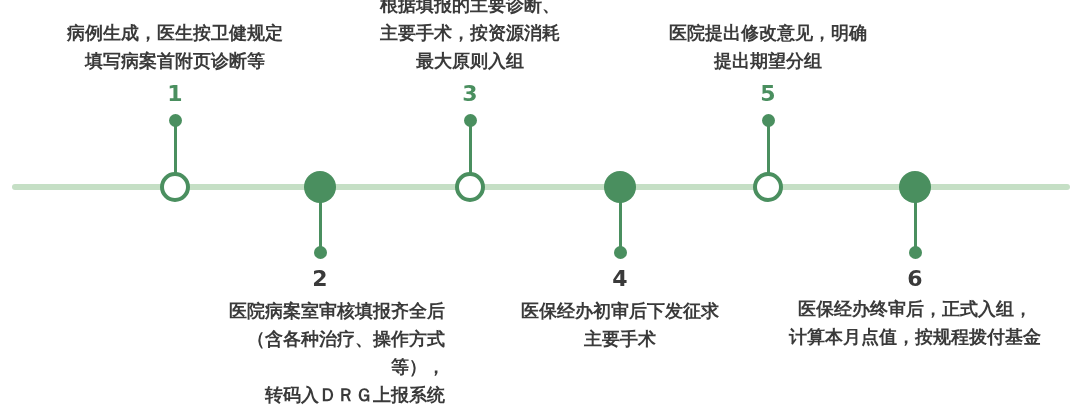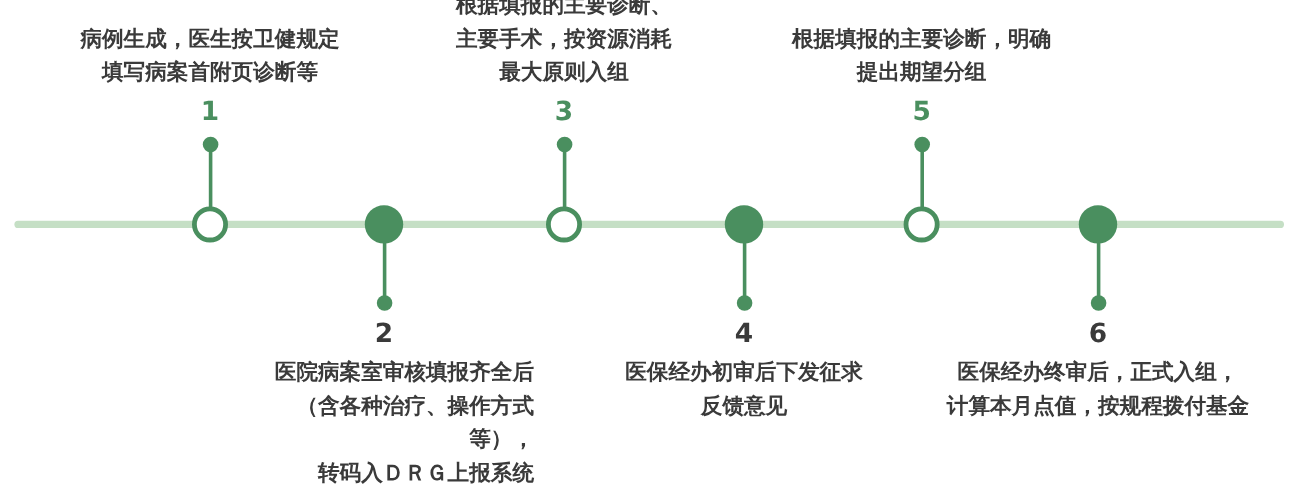--- a/index.html
+++ b/index.html
@@ -162,32 +162,32 @@
         <div class="desc" style="width: 210px;">根据填报的主要诊断、
 主要手术，按资源消耗
 最大原则入组</div>
       </div>
       <div class="milestone below" style="left: 620px;">
         <div class="stem"></div>
         <div class="tip-dot"></div>
         <div class="marker filled"></div>
         <div class="number">4</div>
         <div class="desc" style="width: 220px;">医保经办初审后下发征求
-反馈意见</div>
+主要手术</div>
       </div>
       <div class="milestone above" style="left: 768px;">
         <div class="stem"></div>
         <div class="tip-dot"></div>
         <div class="marker hollow"></div>
         <div class="number">5</div>
-        <div class="desc" style="width: 230px;">根据填报的主要诊断，明确
+        <div class="desc" style="width: 230px;">医院提出修改意见，明确
 提出期望分组</div>
       </div>
       <div class="milestone below" style="left: 915px;">
         <div class="stem"></div>
         <div class="tip-dot"></div>
         <div class="marker filled"></div>
         <div class="number">6</div>
-        <div class="desc" style="width: 270px;">医保经办终审后，正式入组，
+        <div class="desc" style="width: 270px; font-family: Liberation Mono, monospace;">医保经办终审后，正式入组，
 计算本月点值，按规程拨付基金</div>
       </div>
     </div>
 </div>
 
 </body></html>

